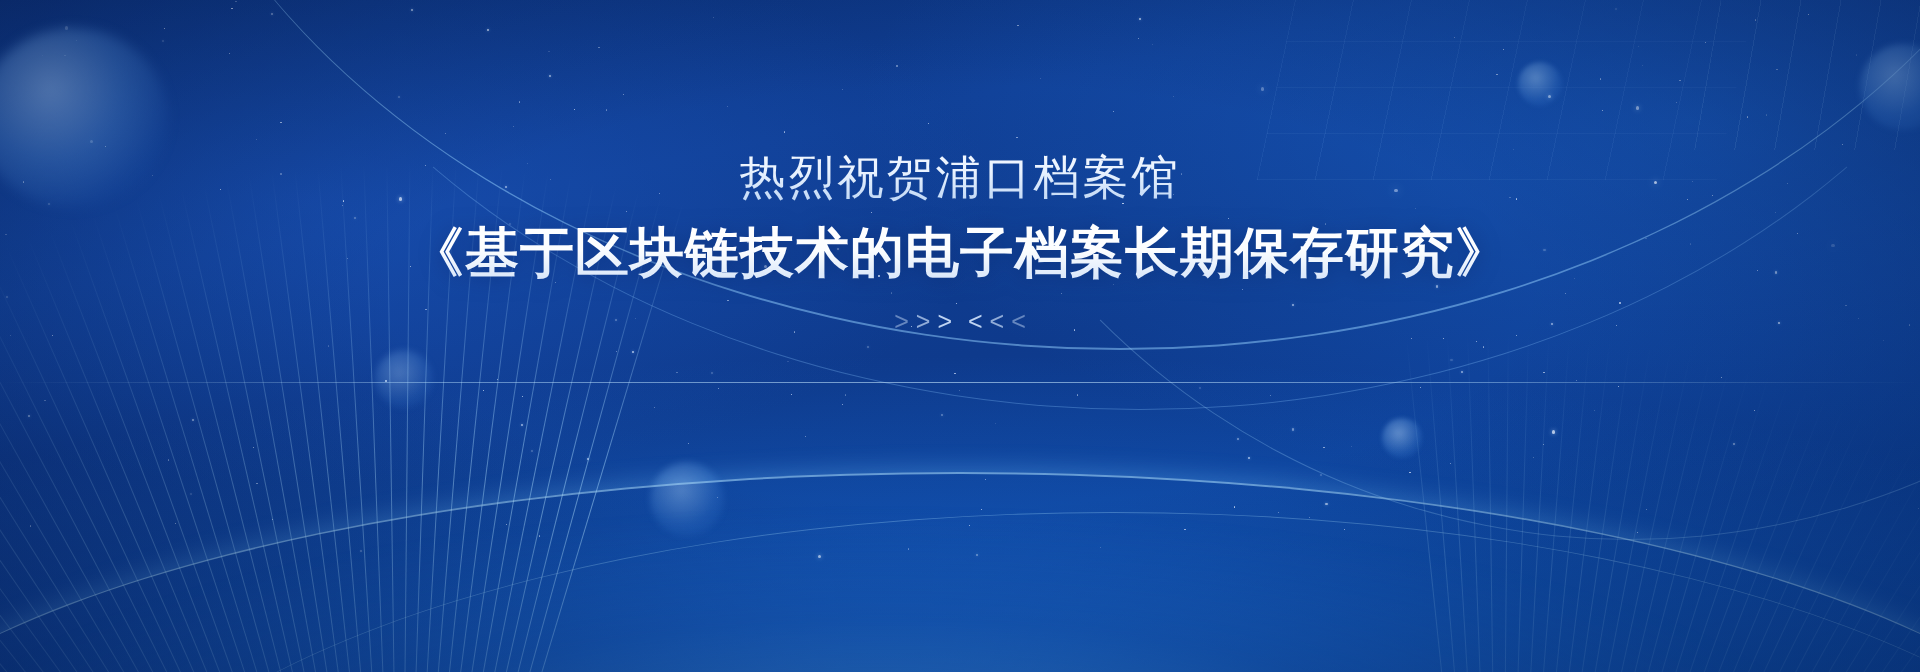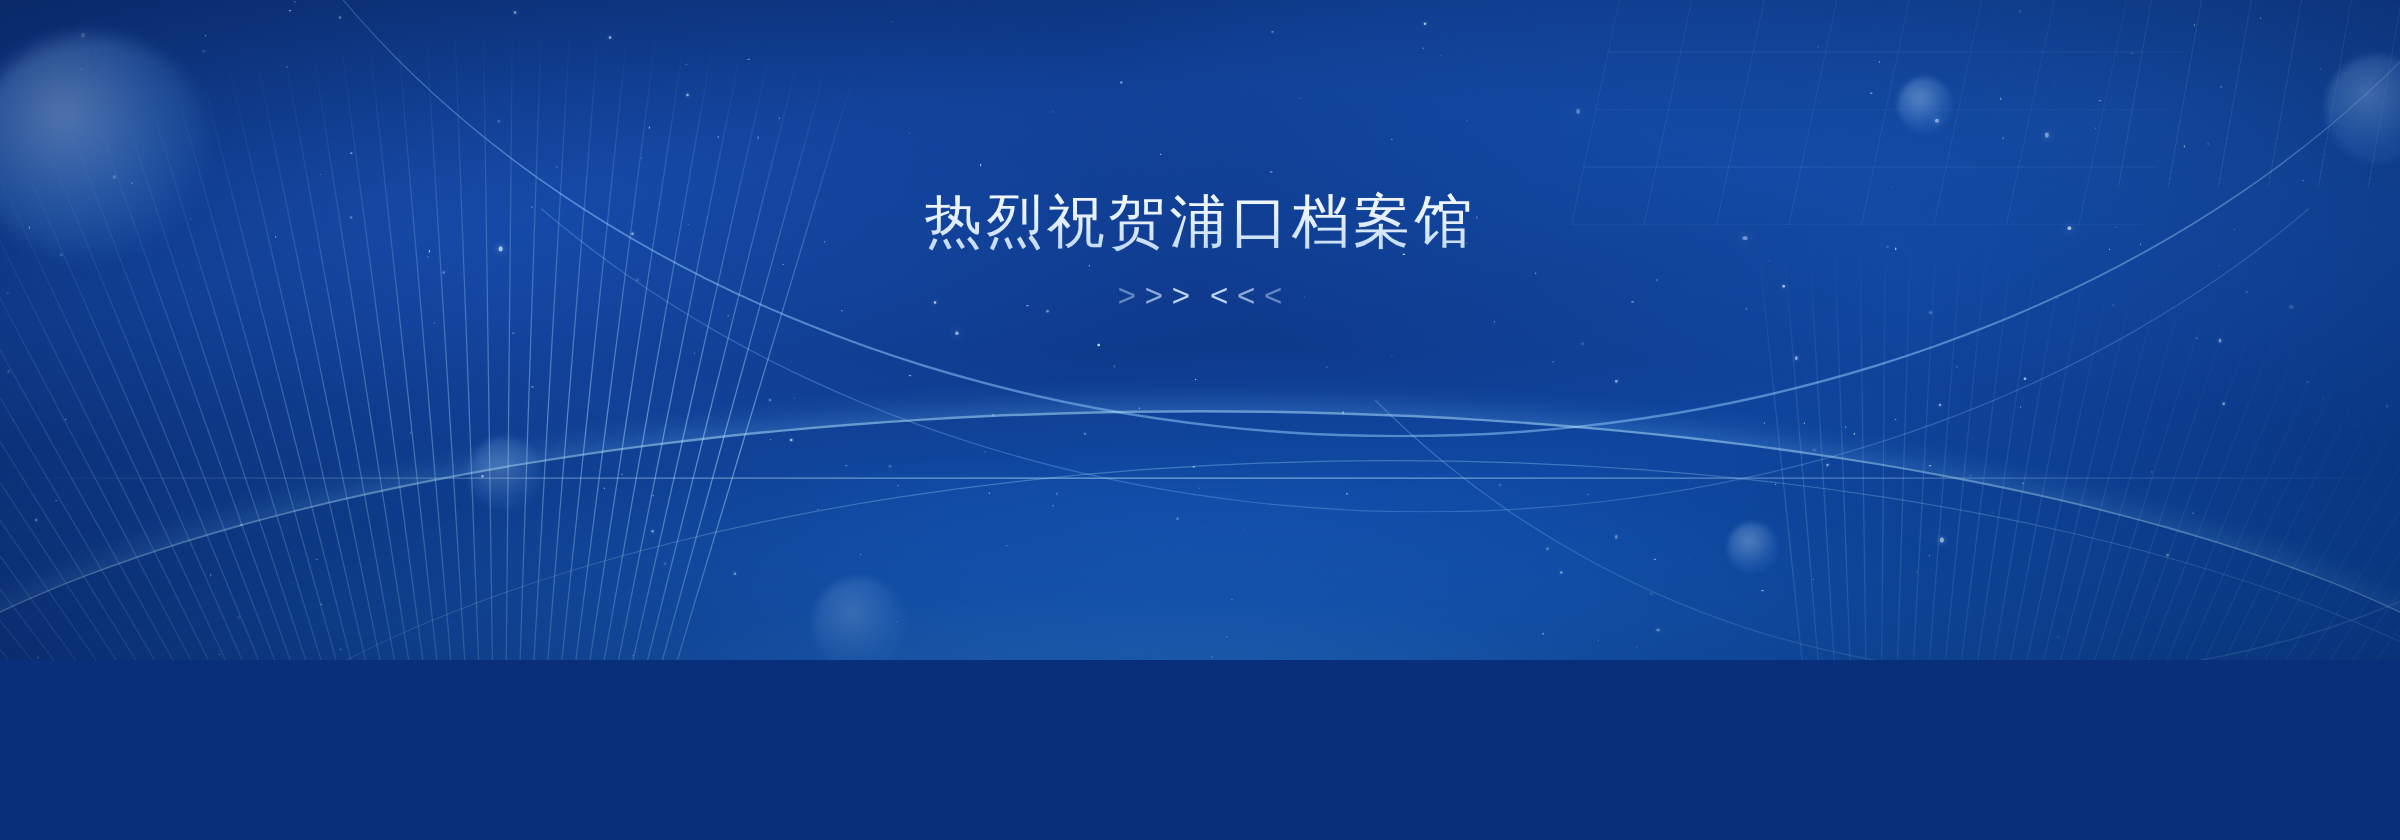--- a/index.html
+++ b/index.html
@@ -1,18 +1,18 @@
 <!DOCTYPE html>
 <html><head>
 <meta charset="utf-8">
 <style>
   html,body{margin:0;padding:0;background:#0a2f7a;}
   *{box-sizing:border-box;}
   #banner{
-    position:relative;width:1920px;height:528px;overflow:hidden;
+    position:relative;width:1920px;height:672px;overflow:hidden;
     font-family:"Liberation Sans","DejaVu Sans",sans-serif;
     background:
       radial-gradient(ellipse 60% 70% at 16% 30%, rgba(28,86,190,0.55) 0%, rgba(10,46,122,0) 60%),
       radial-gradient(ellipse 70% 90% at 88% 18%, rgba(30,110,220,0.45) 0%, rgba(10,46,122,0) 62%),
       radial-gradient(ellipse 120% 90% at 50% 105%, rgba(26,120,230,0.55) 0%, rgba(12,52,136,0) 58%),
       linear-gradient(168deg,#0c347f 0%,#103f95 28%,#0e3a8c 52%,#0d3f96 72%,#0b4aa8 100%);
   }
 
   
   .vignette{
@@ -526,20 +526,21 @@
 
   <div class="bottom-glow"></div>
   <div class="bottom-curve"></div>
   <div class="bottom-curve2"></div>
   <div class="hairline"></div>
 
   <div class="vignette"></div>
 
   <div class="headline">
     <div class="line1">热烈祝贺浦口档案馆</div>
+    <div class="line2">《基于区块链技术的电子档案长期保存研究》</div>
     <div class="line3">
       <span class="chev">
         <span>&gt;</span>
         <span>&gt;</span>
         <span>&gt;</span>
       </span>
       <span class="chev right">
         <span>&lt;</span>
         <span>&lt;</span>
         <span>&lt;</span>

